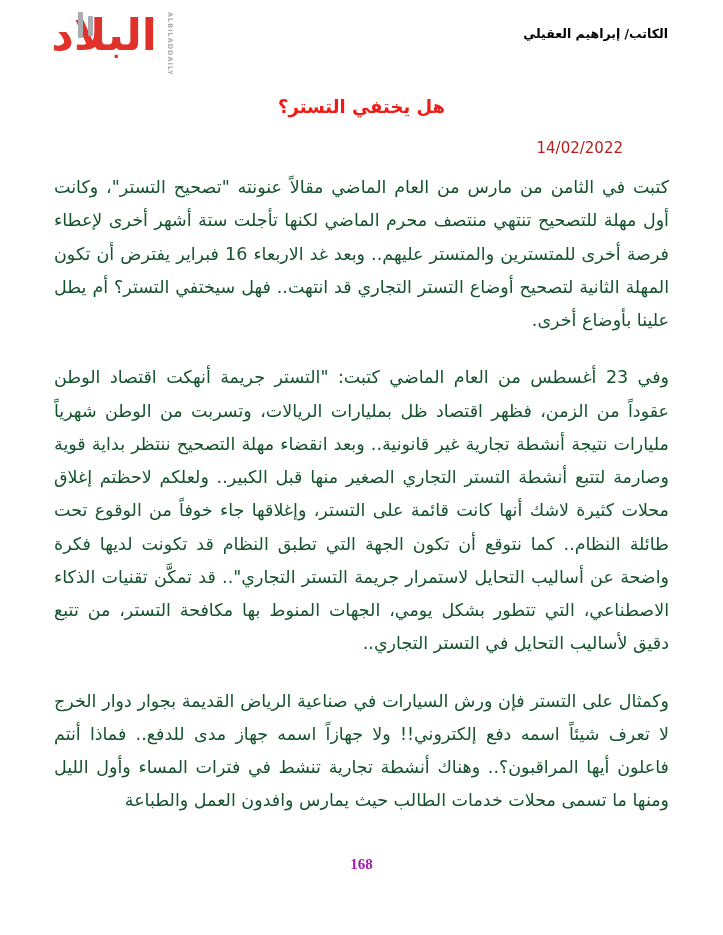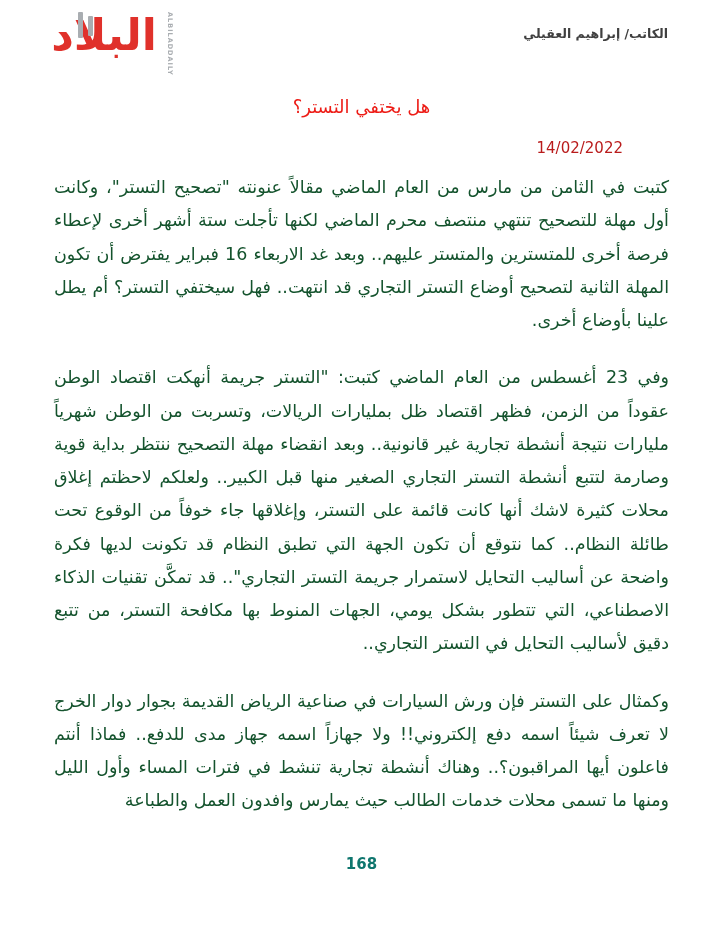--- a/index.html
+++ b/index.html
@@ -23,21 +23,21 @@
     position: relative;
     height: 72px;
   }
   .author {
     position: absolute;
     top: 26px;
     right: 55px;
     font-size: 12.5px;
     font-weight: bold;
     direction: rtl;
-    color: #404040;
+    color: #000000;
   }
   .logo {
     position: absolute;
     left: 38px;
     top: 4px;
     width: 132px;
     height: 64px;
   }
   .logo-ar {
     font-size: 44px;
@@ -65,21 +65,21 @@
     font-weight: bold;
     letter-spacing: 1px;
     color: var(--logo-grey, #a9adb1);
   }
   
   .title {
     margin: 24px 0 16px 0;
     text-align: center;
     direction: rtl;
     font-size: 18px;
-    font-weight: normal;
+    font-weight: bold;
     color: var(--title-red, #ed1c16);
   }
   .date {
     margin-top: 22px;
     direction: ltr;
     text-align: right;
     padding-right: 100px;
     font-size: 15px;
     color: #b91c1c;
   }
@@ -102,21 +102,22 @@
     position: absolute;
     bottom: 62px;
     left: 0;
     right: 0;
     text-align: center;
   }
   .pagenum {
     display: inline-block;
     font-size: 15px;
     font-weight: bold;
-    color: #0f766e;
+    color: #a21caf;
+    font-family: Liberation Serif, serif;
   }
 </style>
 </head>
 <body>
 
 <div class="page">
 
   <header class="top">
     <div class="logo">
       <div class="logo-bars">

